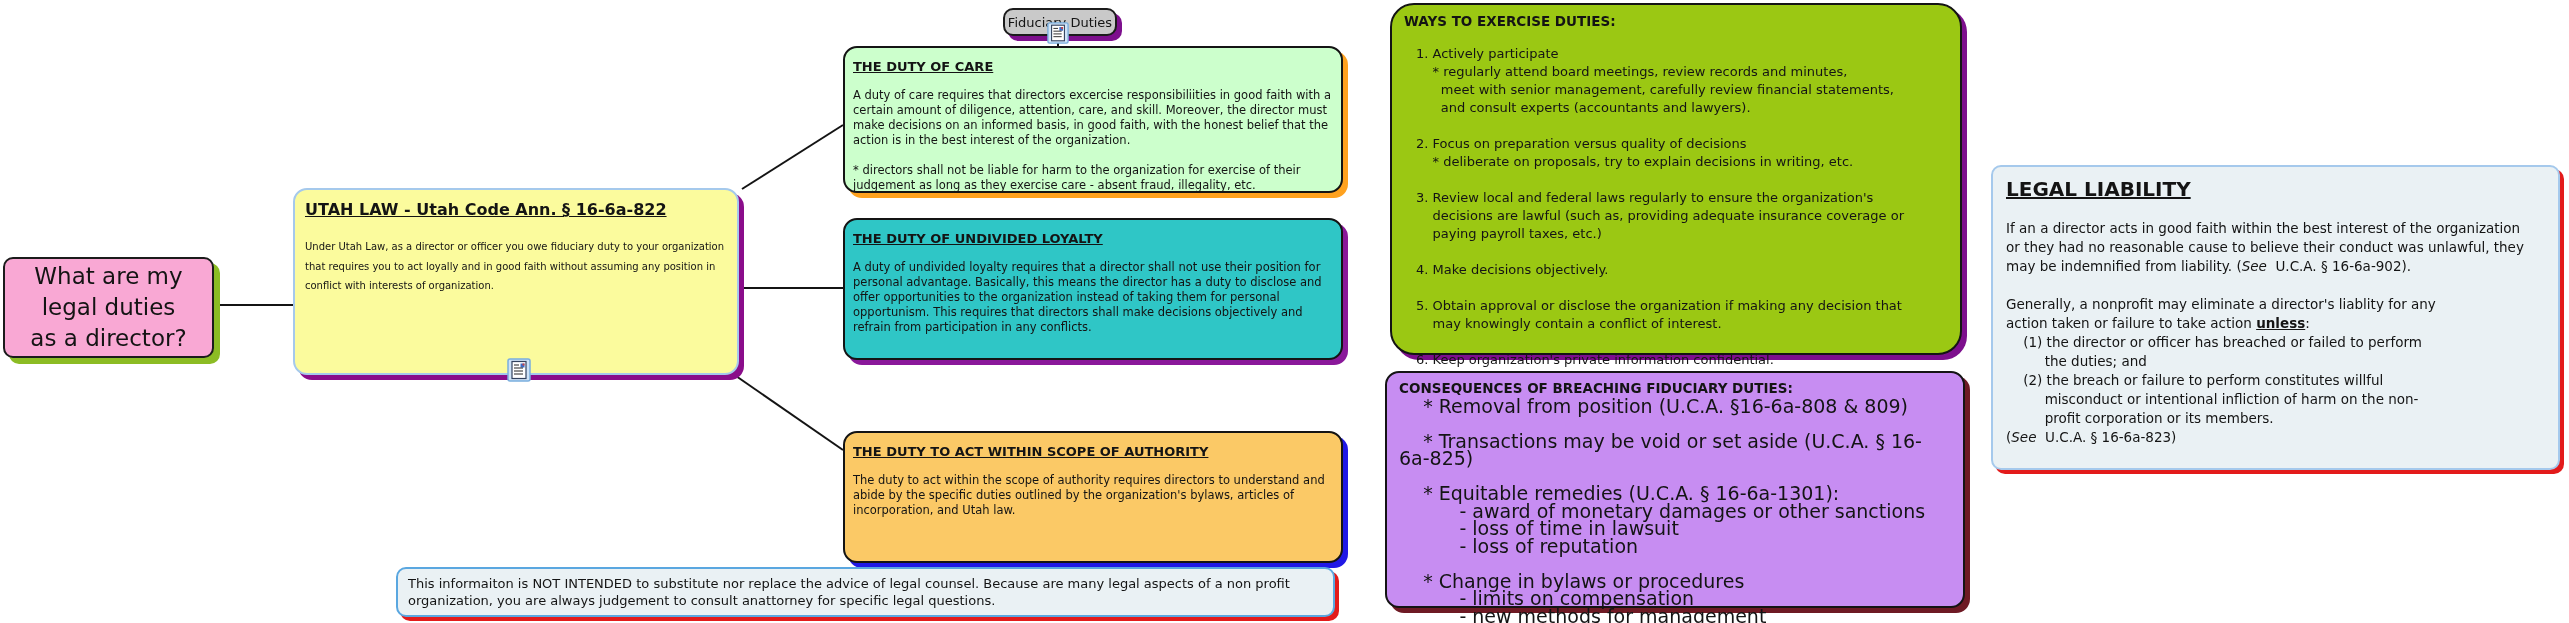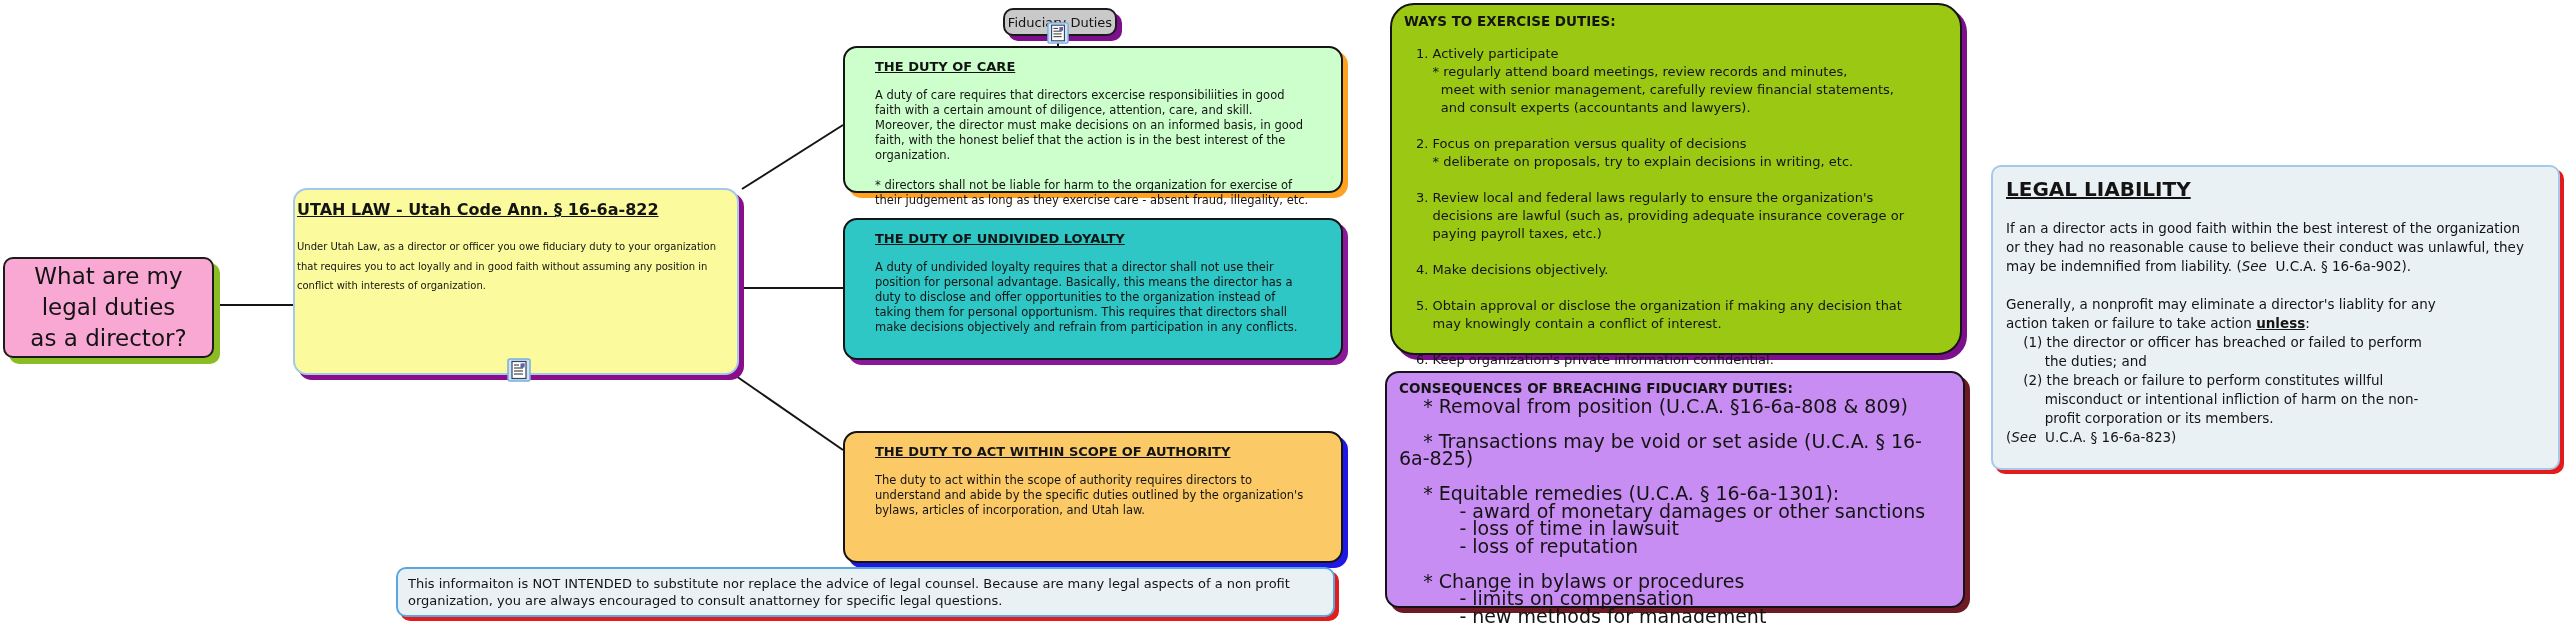--- a/index.html
+++ b/index.html
@@ -12,31 +12,31 @@
   .hdr{font-weight:bold;text-decoration:underline;}
   .hdr-plain{font-weight:bold;}
 
   
   #root-q{left:3px;top:257px;width:211px;height:101px;background:#f9a8d4;border:2px solid #1b1b1b;
     border-radius:10px;box-shadow:6px 6px 0 0 #8cbc24;display:flex;align-items:center;justify-content:center;
     font-size:23px;line-height:31px;text-align:center;}
 
   
   #utah{left:293px;top:188px;width:446px;height:187px;background:#fbfb9d;border:2px solid #a5c9ec;
-    border-radius:14px;box-shadow:5px 5px 0 0 #8a0d8a;padding:10px 2px;}
+    border-radius:14px;box-shadow:5px 5px 0 0 #8a0d8a;padding:10px 10px;}
   #utah .hdr{font-size:16px;margin-bottom:18px;}
   #utah .bd{font-size:10px;line-height:19.5px;}
 
   
   #fidu{left:1003px;top:8px;width:114px;height:28px;background:#c9c9c9;border:2px solid #1b1b1b;
     border-radius:10px;box-shadow:5px 5px 0 0 #7d0f8d;display:flex;align-items:center;justify-content:center;
     font-size:13px;}
 
   
-  .duty{left:843px;width:500px;border:2.5px solid #141414;border-radius:14px;padding:8px 30px;}
+  .duty{left:843px;width:500px;border:2.5px solid #141414;border-radius:14px;padding:8px 8px;}
   .duty .hdr{font-size:13px;margin-bottom:14px;display:inline-block;}
   .duty .bd{font-size:11.5px;line-height:15px;}
   #care{top:46px;height:147px;background:#ccffcc;box-shadow:5px 5px 0 0 #ffa21f;}
   #loyal{top:218px;height:142px;background:#2fc6c6;box-shadow:5px 5px 0 0 #8a189a;}
   #scope{top:383px;height:132px;background:#fbc966;box-shadow:5px 5px 0 0 #2018e6;margin-top:48px;}
 
   
   #ways{left:1390px;top:3px;width:572px;height:352px;background:#9bc813;border:2.5px solid #141414;
     border-radius:24px;box-shadow:5px 5px 0 0 #7d0f8d;padding:7px 12px;}
   #ways .hdr-plain{font-size:13.5px;line-height:18px;}
@@ -156,21 +156,21 @@
 action taken or failure to take action </span><span class="rt-bold-underline">unless</span><span>:
     (1) the director or officer has breached or failed to perform
          the duties; and
     (2) the breach or failure to perform constitutes willful
          misconduct or intentional infliction of harm on the non-
          profit corporation or its members.
 (</span><span class="rt-italic">See</span><span>  U.C.A. § 16-6a-823)</span></div>
   </div>
 
   <div class="node" id="disc">
-    <div>This informaiton is NOT INTENDED to substitute nor replace the advice of legal counsel. Because are many legal aspects of a non profit organization, you are always encouraged to consult anattorney for specific legal questions.</div>
+    <div>This informaiton is NOT INTENDED to substitute nor replace the advice of legal counsel. Because are many legal aspects of a non profit organization, you are always judgement to consult anattorney for specific legal questions.</div>
   </div>
 
   <svg class="note-ic" style="left:507px;top:358px" width="24" height="24" viewBox="0 0 24 24">
     <rect x="1" y="1" width="22" height="22" rx="2" fill="#cfe3f7" stroke="#7aaede" stroke-width="1.5"></rect>
     <rect x="5" y="3.5" width="14" height="17" fill="#ffffff" stroke="#33425e" stroke-width="1.2"></rect>
     <rect x="13.5" y="5.5" width="4" height="4" fill="#3a6cc8"></rect>
     <rect x="15.5" y="5.5" width="2" height="2" fill="#d04040"></rect>
     <line x1="7" y1="7" x2="12" y2="7" stroke="#222" stroke-width="1"></line>
     <line x1="7" y1="10" x2="16" y2="10" stroke="#222" stroke-width="1"></line>
     <line x1="7" y1="13" x2="16" y2="13" stroke="#222" stroke-width="1"></line>

